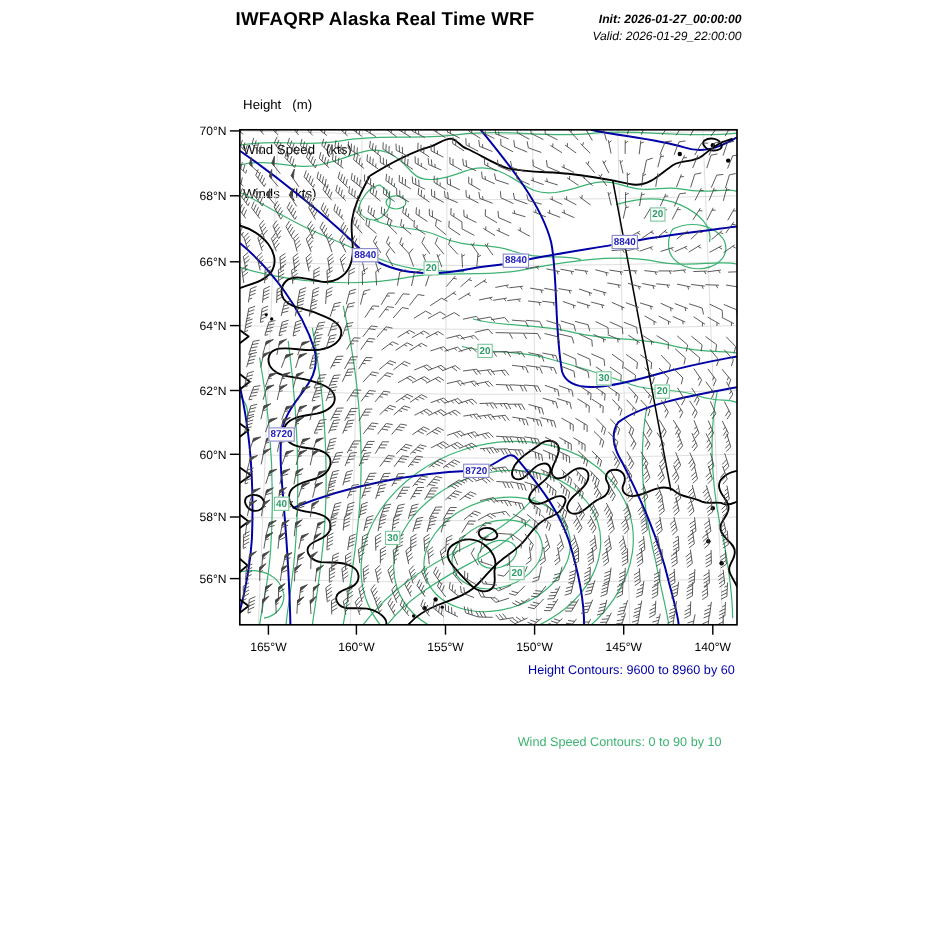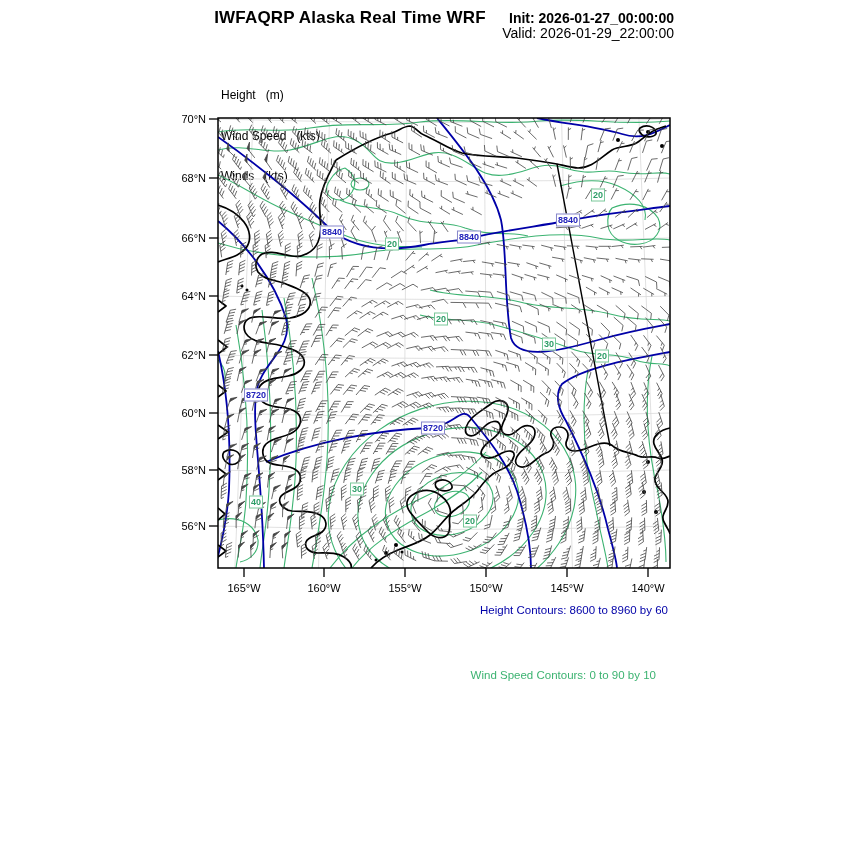--- a/index.html
+++ b/index.html
@@ -1,20 +1,20 @@
 <!DOCTYPE html>
 <html><head>
 <meta charset="utf-8">
 <style>
   html,body{margin:0;padding:0;background:#fff;}
   #page{position:relative;width:850px;height:850px;background:#fff;overflow:hidden;
         font-family:"Liberation Sans",sans-serif;color:#000;}
   .title{position:absolute;top:8px;left:0;width:700px;text-align:center;
          font-size:17px;font-weight:bold;letter-spacing:0.2px;}
-  .initblk{position:absolute;top:11px;right:176px;text-align:right;font-size:14px;line-height:15px;}
+  .initblk{position:absolute;top:11px;right:176px;text-align:right;font-size:11px;line-height:15px;font-style:italic;}
   .initline{font-weight:bold;}
   .legend{position:absolute;left:221px;top:62px;font-size:12px;line-height:13.5px;white-space:pre;}
   .notes{position:absolute;font-size:11.5px;}
   #note-height{top:604px;left:0;width:668px;text-align:right;}
   #note-wind{top:627px;left:0;width:656px;text-align:right;margin-top:42px;}
   .footer{position:absolute;left:221px;top:812px;font-size:11.5px;line-height:14px;}
   svg{position:absolute;left:0;top:0;}
   .clabel{position:absolute;transform:translate(-50%,-50%);font-size:9px;font-weight:bold;
           background:#fff;padding:0 1px;line-height:11px;border:1px solid;}
 </style>
@@ -153,20 +153,20 @@
       <div class="clabel" style="left: 332px; top: 232px; color: rgb(34, 34, 187); border-color: rgb(136, 136, 204);">8840</div>
       <div class="clabel" style="left: 469px; top: 237px; color: rgb(34, 34, 187); border-color: rgb(136, 136, 204);">8840</div>
       <div class="clabel" style="left: 568px; top: 220px; color: rgb(34, 34, 187); border-color: rgb(136, 136, 204);">8840</div>
       <div class="clabel" style="left: 256px; top: 395px; color: rgb(34, 34, 187); border-color: rgb(136, 136, 204);">8720</div>
       <div class="clabel" style="left: 433px; top: 428px; color: rgb(34, 34, 187); border-color: rgb(136, 136, 204);">8720</div>
       <div class="clabel" style="left: 392px; top: 244px; color: rgb(46, 158, 104); border-color: rgb(122, 200, 154);">20</div>
       <div class="clabel" style="left: 598px; top: 195px; color: rgb(46, 158, 104); border-color: rgb(122, 200, 154);">20</div>
       <div class="clabel" style="left: 441px; top: 319px; color: rgb(46, 158, 104); border-color: rgb(122, 200, 154);">20</div>
       <div class="clabel" style="left: 549px; top: 344px; color: rgb(46, 158, 104); border-color: rgb(122, 200, 154);">30</div>
       <div class="clabel" style="left: 602px; top: 356px; color: rgb(46, 158, 104); border-color: rgb(122, 200, 154);">20</div>
-      <div class="clabel" style="left: 256px; top: 458px; color: rgb(46, 158, 104); border-color: rgb(122, 200, 154); margin-top: 44px;">40</div>
+      <div class="clabel" style="left: 256px; top: 458px; color: rgb(46, 158, 104); border-color: rgb(122, 200, 154);">40</div>
       <div class="clabel" style="left: 357px; top: 489px; color: rgb(46, 158, 104); border-color: rgb(122, 200, 154);">30</div>
       <div class="clabel" style="left: 470px; top: 521px; color: rgb(46, 158, 104); border-color: rgb(122, 200, 154);">20</div>
     </div>
 
-  <div class="notes" id="note-height" style="color: rgb(0, 0, 168);">Height Contours: 8600 to 8960 by 60</div>
+  <div class="notes" id="note-height" style="color: rgb(0, 0, 168);">Height Contours: 9600 to 8960 by 60</div>
   <div class="notes" id="note-wind" style="color: rgb(60, 179, 113);">Wind Speed Contours: 0 to 90 by 10</div>
 </div>
 
 </body></html>

